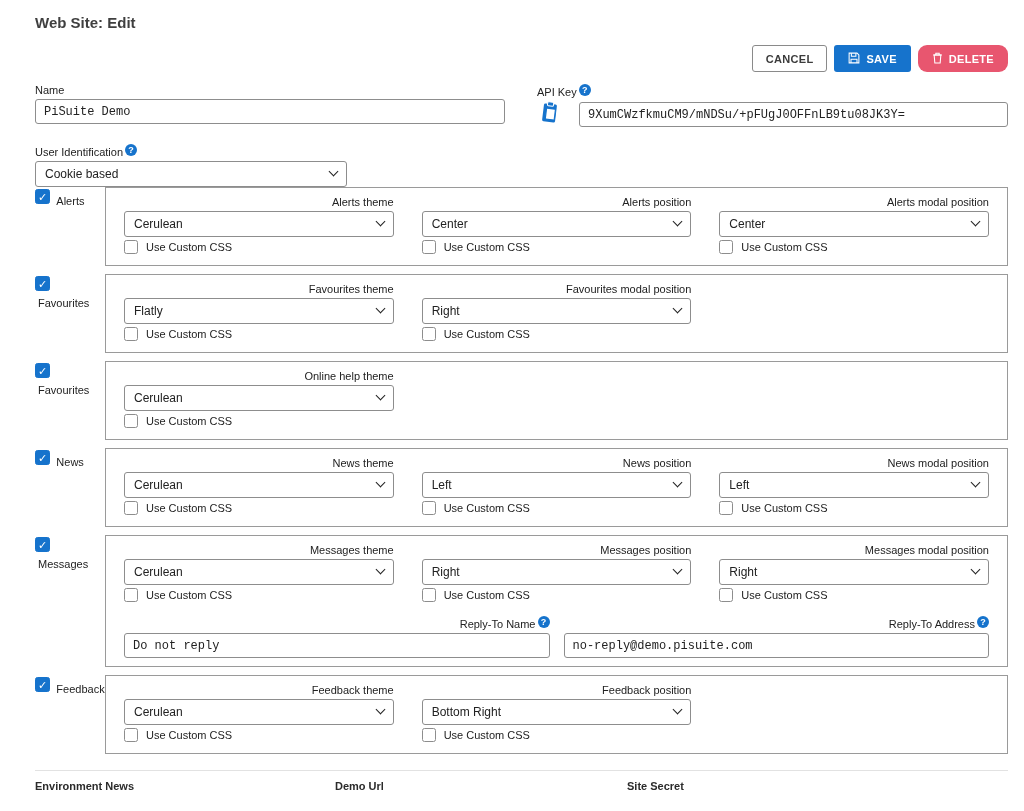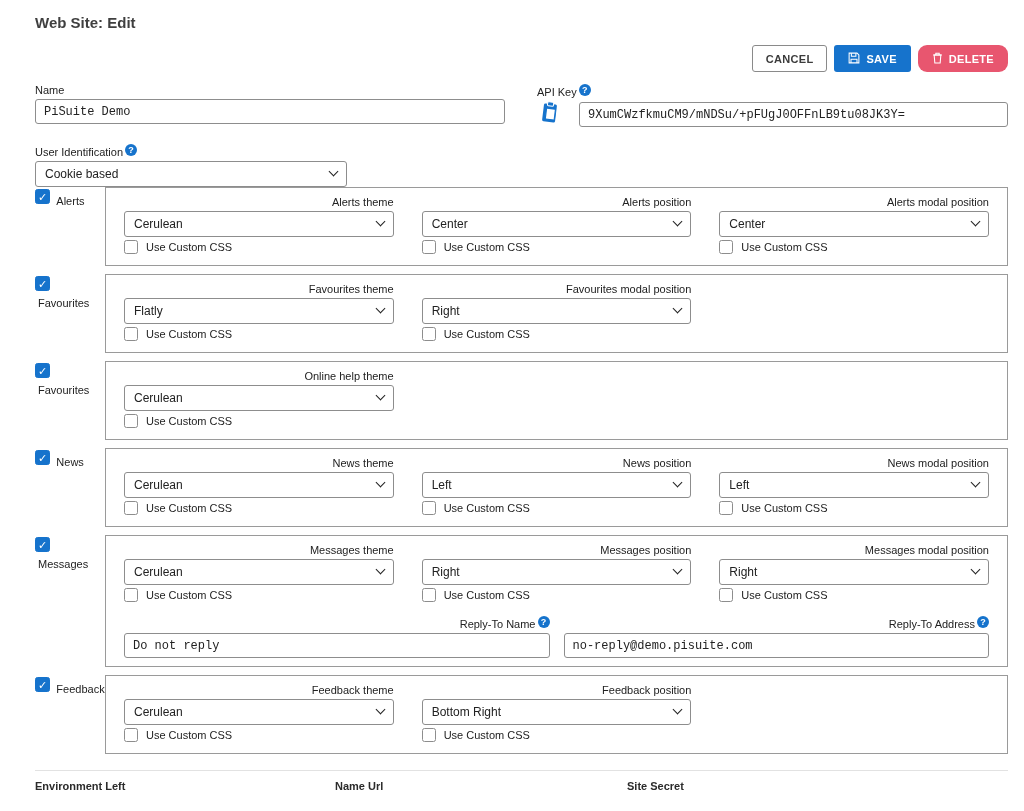--- a/index.html
+++ b/index.html
@@ -384,21 +384,21 @@
             <span class="cb-label">Use Custom CSS</span>
           </label>
         </div>
         <div></div>
       </div>
     </div>
   </div>
 
   <div class="env-table">
     <div class="env-grid env-header">
-      <div class="env-cell">Environment Left</div>
-      <div class="env-cell">Name Url</div>
+      <div class="env-cell">Environment News</div>
+      <div class="env-cell">Demo Url</div>
       <div class="env-cell">Site Secret</div>
       <div></div>
     </div>
 
   </div>
 
 </div>
 
 </body></html>

